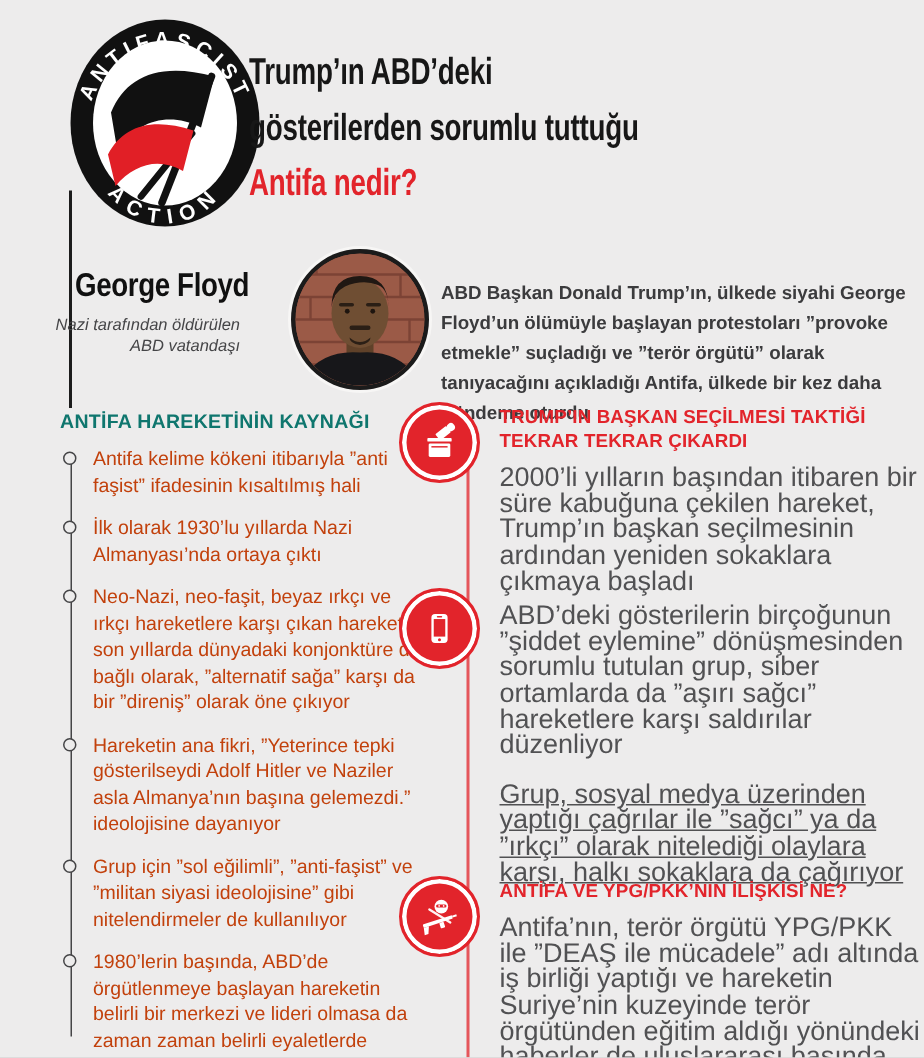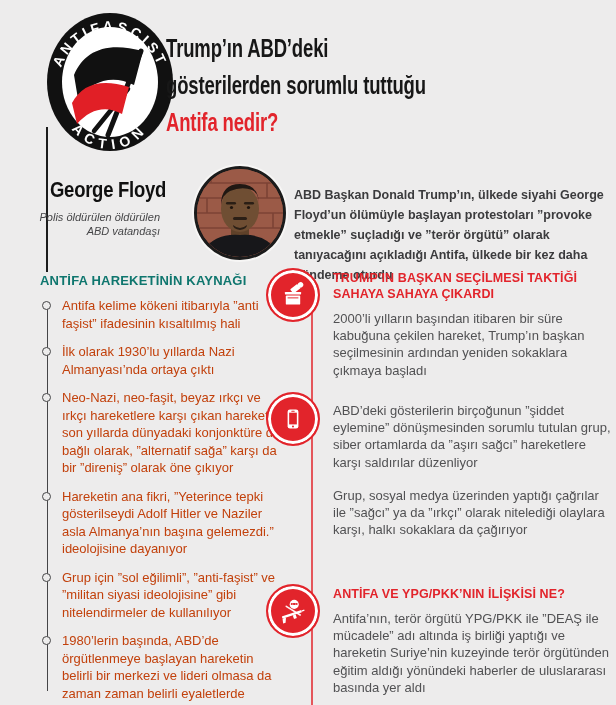--- a/index.html
+++ b/index.html
@@ -50,22 +50,22 @@
   .rsec{position:absolute;left:0;width:100%;display:flex;gap:13px;}
   .rsec.s1{top:0;} .rsec.s2{top:124px;} .rsec.s3{top:316px;}
   .ricon{
     flex:none;width:50px;height:50px;border-radius:50%;background:#e2242b;
     border:2px solid #e2242b;box-shadow:inset 0 0 0 3px #fff;
     display:flex;align-items:center;justify-content:center;position:relative;z-index:1;
   }
   .rcontent{width:282px;padding-top:2px;}
   .rcontent :empty{display:none;}
   .h2line{font-size:12.5px;font-weight:bold;color:#e2242b;line-height:16px;white-space:nowrap;letter-spacing:.1px;}
-  .rp{margin:8px 0 0;font-size:13px;line-height:17.2px;color:#515153;}
-  .rp + .rp{margin-top:16px;}
+  .rp{margin:8px 0 0;font-size:18px;line-height:17.2px;color:#515153;}
+  .rp + .rp{margin-top:16px;text-decoration:underline;}
 </style>
 </head>
 <body>
 
 <div class="canvas">
 
   <svg class="logo" viewBox="0 0 132 142">
     <ellipse cx="66" cy="71" rx="63" ry="69" fill="#111"></ellipse>
     <ellipse cx="66" cy="71" rx="48" ry="55" fill="#fff"></ellipse>
 
@@ -87,21 +87,21 @@
     <div class="t-line">Trump’ın ABD’deki</div>
     <div class="t-line">gösterilerden sorumlu tuttuğu</div>
     <div class="t-line red">Antifa nedir?</div>
   </div>
 
   <div class="rail-top"></div>
 
   <div class="profile">
     <div class="pname">George Floyd</div>
     <div class="psub">
-      <div>Polis öldürülen öldürülen</div>
+      <div>Nazi tarafından öldürülen</div>
       <div>ABD vatandaşı</div>
     </div>
   </div>
 
   <div class="photo">
     <svg viewBox="0 0 86 88" width="86" height="88">
       <rect x="0" y="0" width="86" height="88" fill="#9b5a47"></rect>
       <g stroke="#7c4335" stroke-width="1.6">
         <line x1="0" y1="14" x2="86" y2="14"></line>
           <line x1="0" y1="29" x2="86" y2="29"></line>
@@ -171,21 +171,21 @@
               <circle cx="38.5" cy="13.5" r="4.5"></circle>
             </g>
             <rect x="11.5" y="20" width="27" height="4" rx="1"></rect>
             <rect x="13" y="26" width="24" height="15" rx="1.5"></rect>
           </g>
           <rect x="16" y="29" width="18" height="1.6" fill="#e2242b"></rect>
         </svg>
       </div>
       <div class="rcontent">
         <div class="h2line">TRUMP’IN BAŞKAN SEÇİLMESİ TAKTİĞİ</div>
-        <div class="h2line">SAHAYA SAHAYA ÇIKARDI</div>
+        <div class="h2line">TEKRAR TEKRAR ÇIKARDI</div>
         <p class="rp">2000’li yılların başından itibaren bir süre kabuğuna çekilen hareket, Trump’ın başkan seçilmesinin ardından yeniden sokaklara çıkmaya başladı</p>
 
       </div>
     </div>
 
     <div class="rsec s2">
       <div class="ricon">
         <svg viewBox="0 0 50 50" width="30" height="30">
           <rect x="16" y="9" width="18" height="32" rx="4" fill="#fff"></rect>
           <rect x="22" y="11.2" width="6" height="1.6" rx=".8" fill="#e2242b"></rect>

